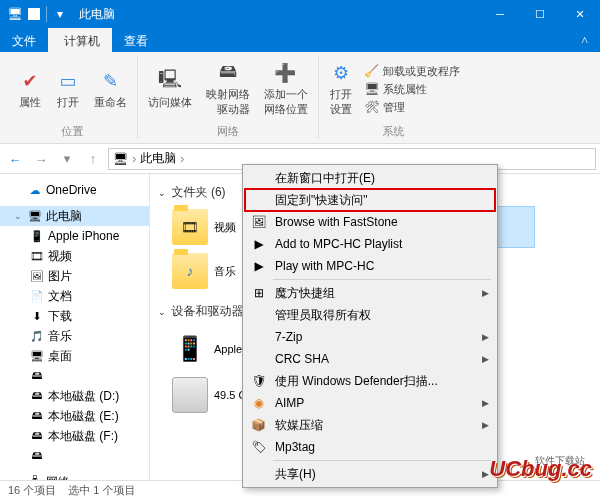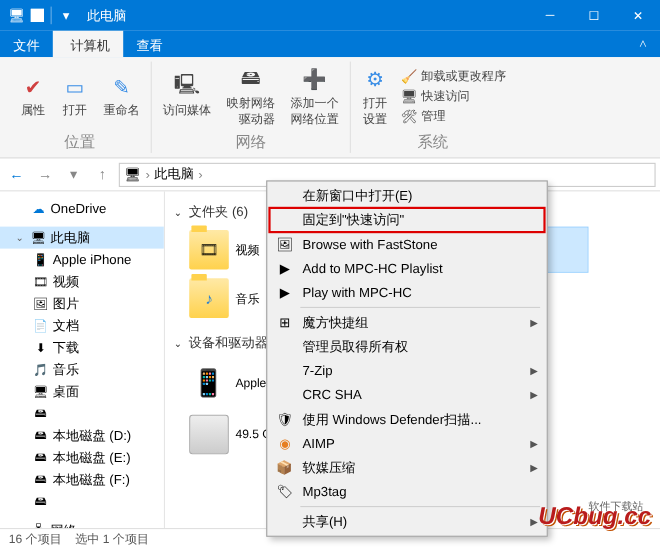--- a/index.html
+++ b/index.html
@@ -16,21 +16,21 @@
 .menu-tab.active { background: #f5f5f5; color: #333; padding-left: 16px; }
 .ribbon { height: 92px; background: #f5f5f5; border-bottom: 1px solid #ddd; display: flex; padding: 4px 8px; font-size: 11px; color: #444; }
 .ribbon-group { display: flex; flex-direction: column; align-items: center; padding: 0 6px; border-right: 1px solid #e0e0e0; }
 .ribbon-group:last-child { border-right: none; }
 .ribbon-row { display: flex; gap: 6px; flex: 1; }
 .ribbon-item { display: flex; flex-direction: column; align-items: center; gap: 2px; justify-content: center; padding: 2px 4px; }
 .ribbon-item-sm { display: flex; align-items: center; gap: 4px; padding: 1px 2px; font-size: 11px; }
 .ribbon-col { display: flex; flex-direction: column; justify-content: center; gap: 1px; }
 .ribbon-ico { width: 24px; height: 24px; display: flex; align-items: center; justify-content: center; font-size: 18px; }
 .ribbon-ico-sm { width: 14px; height: 14px; display: flex; align-items: center; justify-content: center; font-size: 12px; }
-.ribbon-label { font-size: 14px; color: #888; padding-top: 2px; }
+.ribbon-label { font-size: 11px; color: #888; padding-top: 2px; }
 .addrbar { height: 30px; display: flex; align-items: center; border-bottom: 1px solid #e0e0e0; padding: 0 4px; gap: 4px; font-size: 12px; }
 .nav-btn { width: 22px; height: 22px; display: flex; align-items: center; justify-content: center; color: #888; font-size: 13px; }
 .nav-btn.en { color: #0078d7; }
 .addr-box { flex: 1; height: 22px; border: 1px solid #ccc; display: flex; align-items: center; padding: 0 4px; font-size: 12px; gap: 4px; }
 .body-area { display: flex; height: 306px; }
 .sidebar { width: 150px; border-right: 1px solid #e5e5e5; overflow: hidden; font-size: 12px; padding: 6px 0; }
 .side-item { display: flex; align-items: center; gap: 4px; padding: 2px 6px 2px 14px; height: 20px; white-space: nowrap; }
 .side-item.sub { padding-left: 30px; }
 .side-item.sel { background: #cce8ff; }
 .side-ico { width: 14px; height: 14px; display: inline-flex; align-items: center; justify-content: center; font-size: 11px; }
@@ -130,21 +130,21 @@
         <span style="white-space:pre-line;text-align:center">打开
 设置</span>
       </div>
       <div class="ribbon-col">
         <div class="ribbon-item-sm">
             <span class="ribbon-ico-sm">🧹</span>
             <span>卸载或更改程序</span>
           </div>
         <div class="ribbon-item-sm">
             <span class="ribbon-ico-sm">🖥</span>
-            <span>快速访问</span>
+            <span>系统属性</span>
           </div>
         <div class="ribbon-item-sm">
             <span class="ribbon-ico-sm">🛠</span>
             <span>管理</span>
           </div>
       </div>
     </div>
     <div class="ribbon-label">系统</div>
   </div>
 </div>

